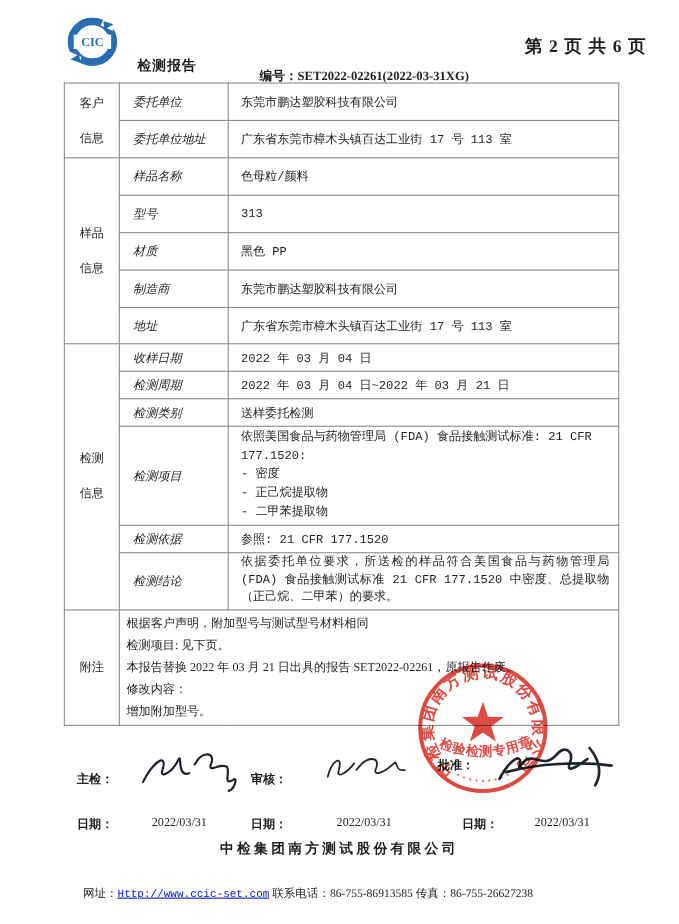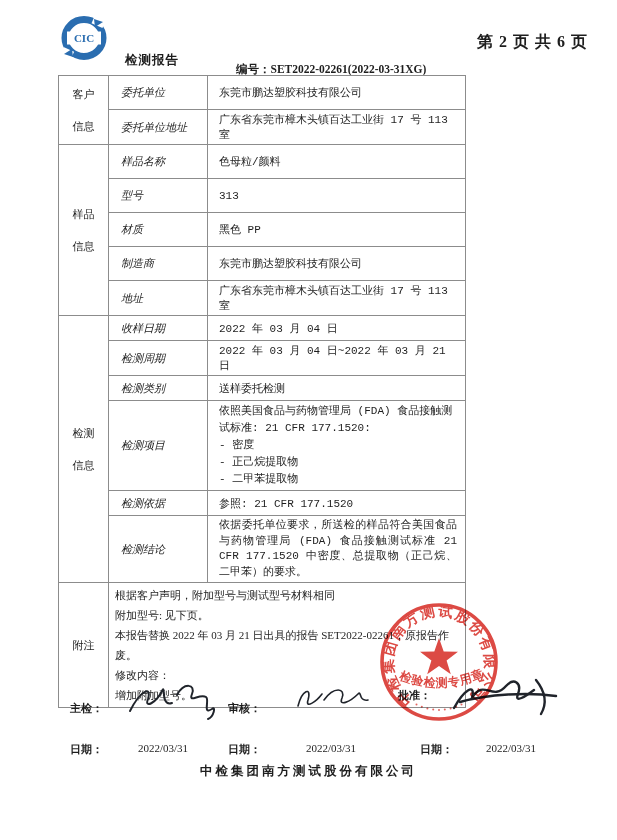--- a/index.html
+++ b/index.html
@@ -6,21 +6,21 @@
   .page{
     position:relative;width:617px;height:840px;background:#fff;overflow:hidden;
     font-family:"Liberation Serif","DejaVu Serif",serif;color:#1e1e1e;
   }
   
   .hdr-title{position:absolute;left:125px;top:32px;font-size:12.5px;font-weight:bold;letter-spacing:1px;margin-top:20px;}
   .hdr-no{position:absolute;left:236px;top:32px;font-size:11.5px;font-weight:bold;margin-top:30px;}
   .hdr-pages{position:absolute;left:477px;top:32px;font-size:16px;font-weight:bold;letter-spacing:1px;}
   .logo{position:absolute;left:60px;top:16px;}
   
-  table.main{position:absolute;left:58px;top:75px;width:408px;border-collapse:collapse;table-layout:fixed;font-size:11px;}
+  table.main{position:absolute;left:58px;top:75px;width:505px;border-collapse:collapse;table-layout:fixed;font-size:11px;}
   table.main td{border:1px solid #8c8c8c;vertical-align:middle;overflow:hidden;}
   td.sec{text-align:center;padding:0;}
   td.sec div{line-height:32px;}
   td.field{padding:0 4px 0 12px;font-style:italic;}
   td.val{padding:2px 8px 2px 11px;font-family:Liberation Mono, monospace;}
   td.val.just{text-align:justify;line-height:15.5px;}
   td.val.multi{line-height:17px;}
   td.note{padding:2px 8px 2px 6px;line-height:20px;vertical-align:middle;}
   
   .sig-label{position:absolute;font-size:11px;font-weight:bold;}
@@ -133,21 +133,21 @@
       <td class="field">检测结论</td>
       <td class="val just">依据委托单位要求，所送检的样品符合美国食品与药物管理局 (FDA) 食品接触测试标准 21 CFR 177.1520 中密度、总提取物（正己烷、二甲苯）的要求。</td>
     </tr>
 
     <tr style="height:100px">
       <td class="sec">
         <div>附注</div>
       </td>
       <td class="note" colspan="2">
         <div>根据客户声明，附加型号与测试型号材料相同</div>
-        <div>附加型号: 见下页。</div>
+        <div>检测项目: 见下页。</div>
         <div>本报告替换 2022 年 03 月 21 日出具的报告 SET2022-02261，原报告作废。</div>
         <div>修改内容：</div>
         <div>增加附加型号。</div>
       </td>
     </tr>
   </tbody>
     </table>
 
   <div class="sig-label" style="left:70px;top:701px">主检：</div>
   <div class="sig-label" style="left:228px;top:701px">审核：</div>
@@ -194,14 +194,17 @@
         <circle cx="56.2" cy="109.6" r="1"></circle>
       <circle cx="62" cy="110" r="1"></circle>
         <circle cx="67.8" cy="109.6" r="1"></circle>
       <circle cx="73.6" cy="108.6" r="1"></circle>
         <circle cx="79.2" cy="106.8" r="1"></circle>
       <circle cx="84.5" cy="104.4" r="1"></circle>
     </g>
   </svg>
 
   <div class="ft-company">中检集团南方测试股份有限公司</div>
+  <div class="ft-line2">
+    <span>网址：</span><a class="weblink mono">Http://www.ccic-set.com</a><span> 联系电话：</span><span>86-755-86913585</span><span> 传真：</span><span>86-755-26627238</span>
+  </div>
 
 </div>
 
 </body></html>

